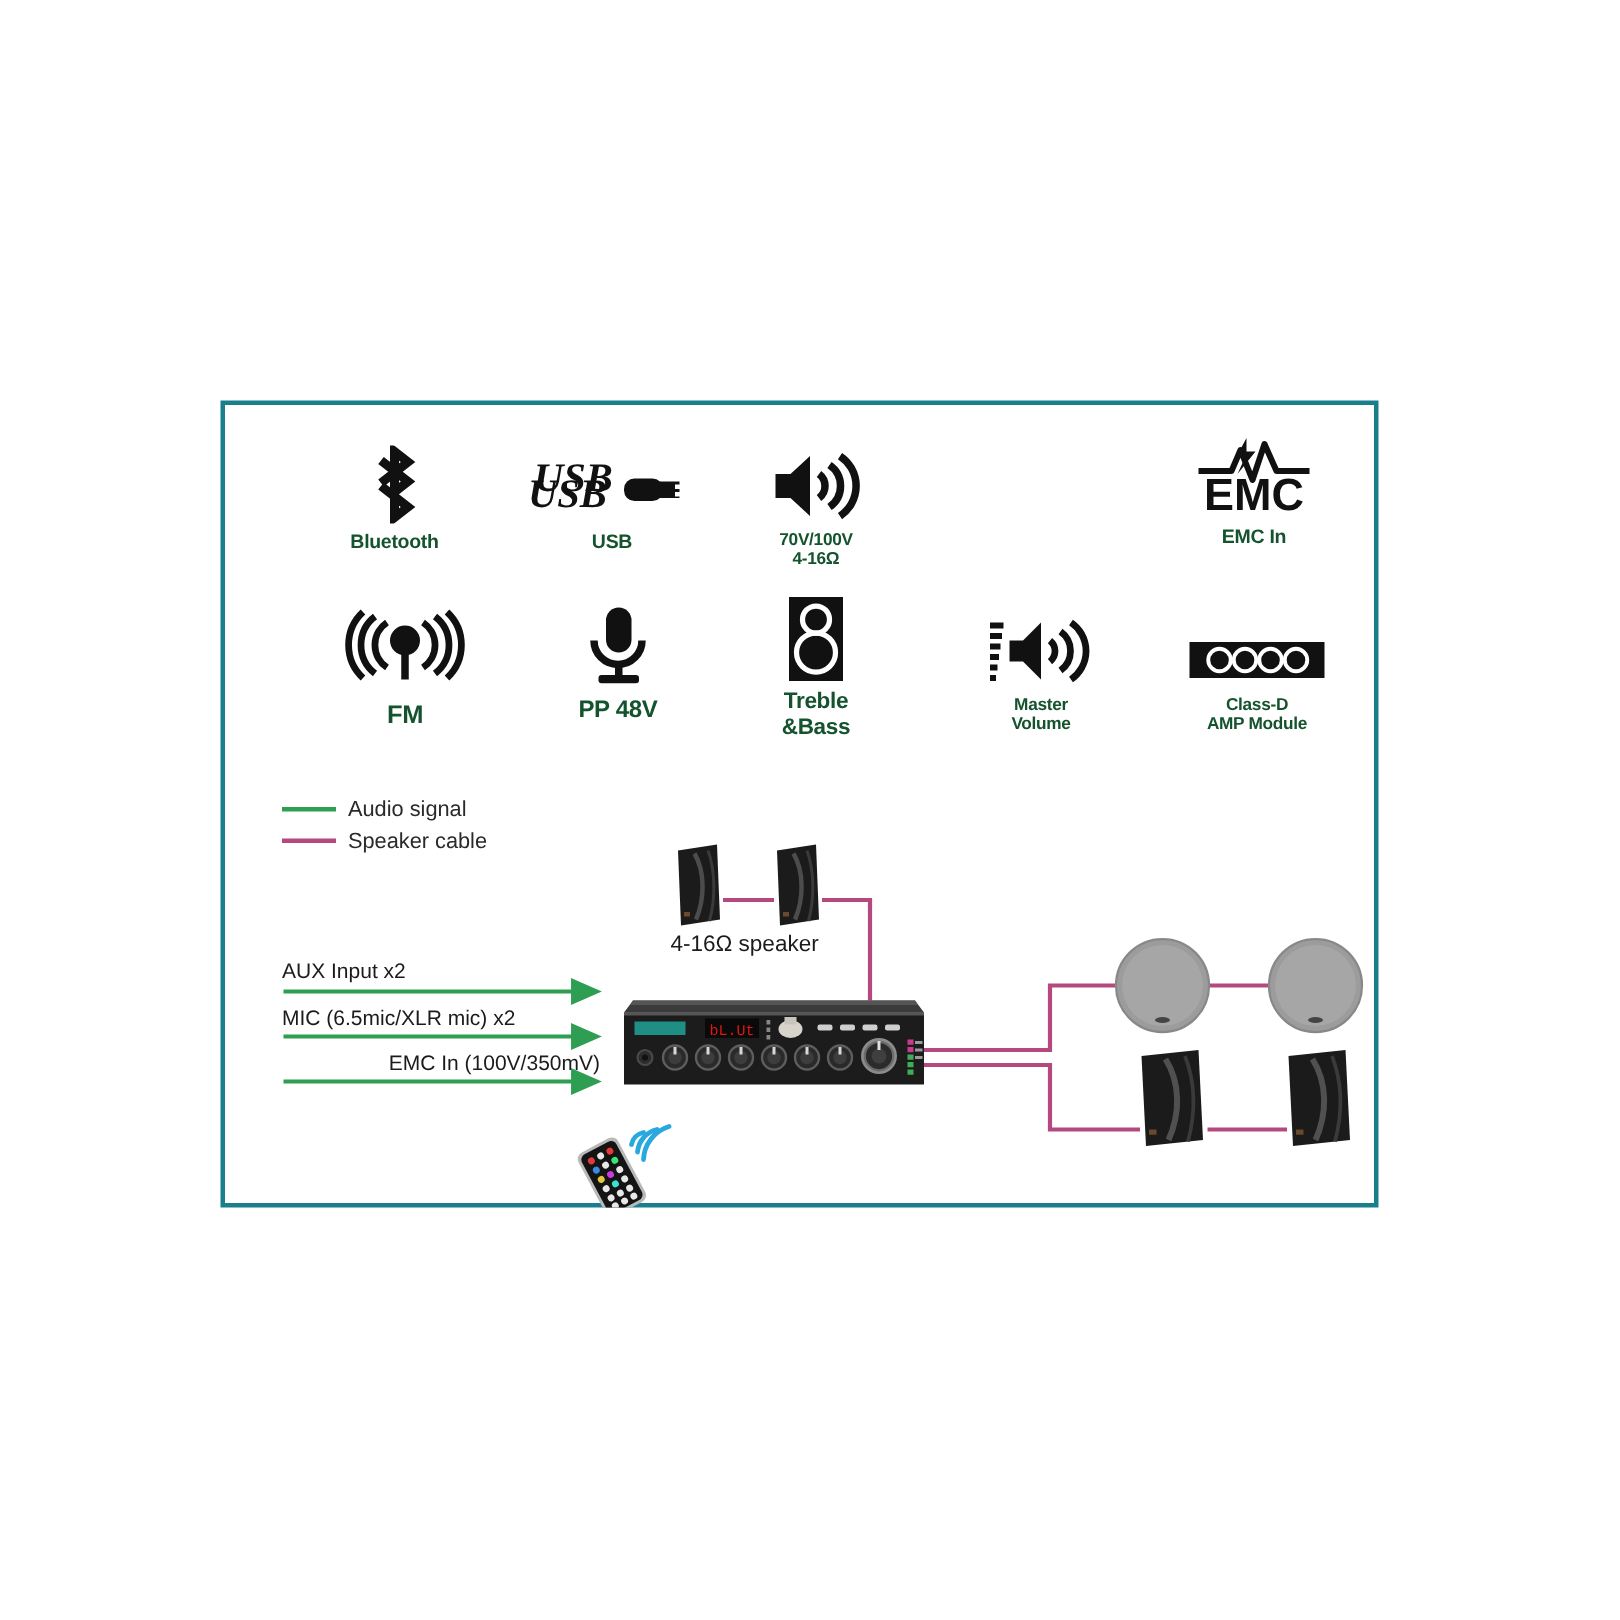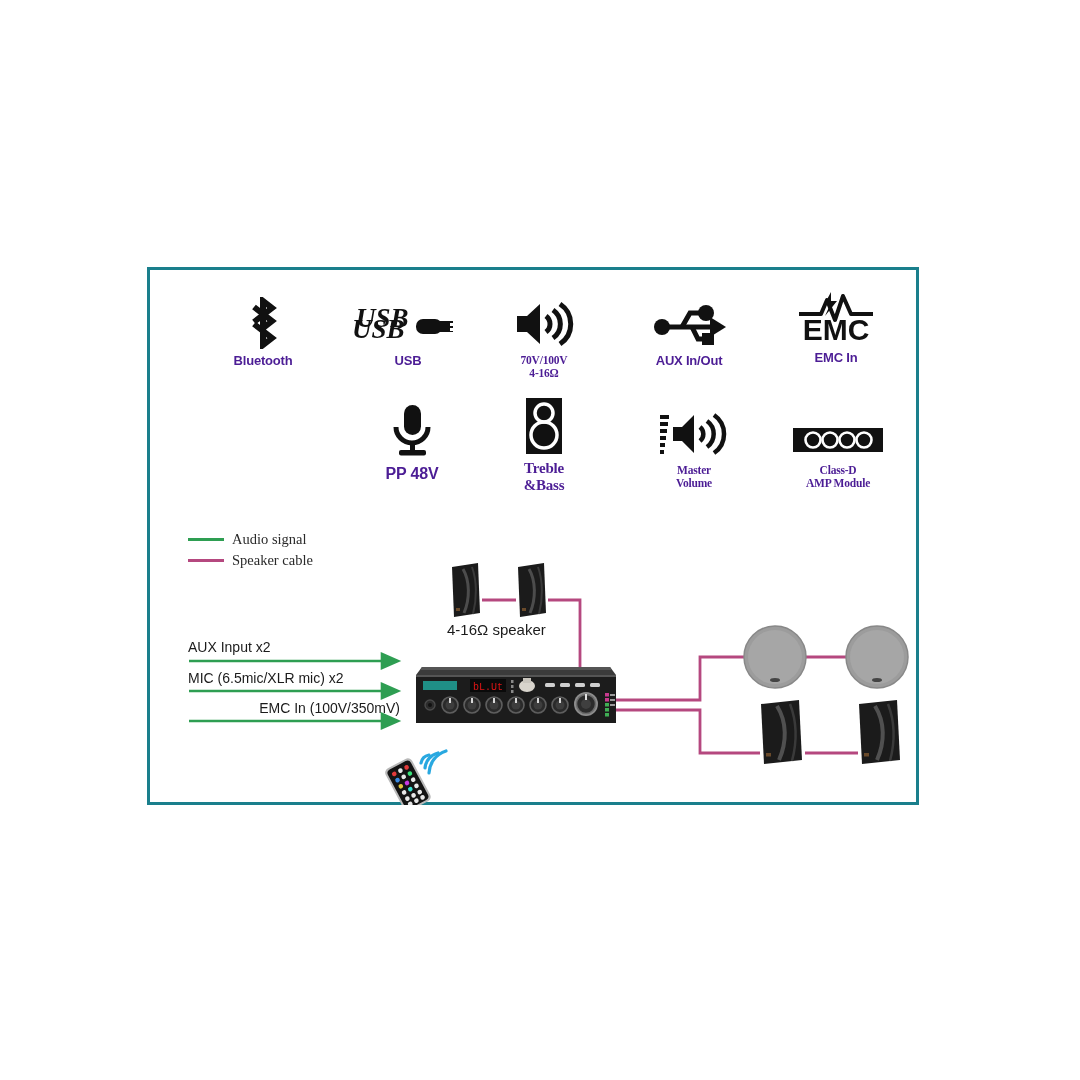--- a/index.html
+++ b/index.html
@@ -19,28 +19,28 @@
   
   .feat{
     position:absolute;display:flex;flex-direction:column;
     align-items:center;justify-content:flex-start;
     width:120px;text-align:center;
   }
   .feat .glyph{
     height:56px;display:flex;align-items:flex-end;justify-content:center;
   }
   .feat .cap{
-    margin-top:5px;font-size:13px;font-weight:bold;color:#4c1d95;
+    margin-top:5px;font-size:13px;font-weight:bold;color:#14532d;
     line-height:1.12;letter-spacing:-0.2px;
   }
-  .feat.small .cap{font-size:11.5px;font-family:Liberation Serif, serif;}
+  .feat.small .cap{font-size:11.5px;}
 
   
   .legend{position:absolute;left:188px;top:529px;}
-  .legend-row{display:flex;align-items:center;height:21px;font-family:Liberation Serif, serif;}
+  .legend-row{display:flex;align-items:center;height:21px;}
   .legend-line{width:36px;height:3px;margin-right:8px;}
   .legend-lbl{font-size:14.5px;color:#2a2a2a;}
 
   
   .inrow{position:absolute;left:188px;width:212px;}
   .inrow .lbl{font-size:14px;color:#1b1b1b;white-space:nowrap;margin-bottom:1px;}
 
   
   .spk-cap{
     position:absolute;font-size:15px;color:#1b1b1b;white-space:nowrap;
@@ -92,46 +92,47 @@
         <path d="M40 11 A17 17 0 0 1 40 39" fill="none" stroke="#111" stroke-width="5"></path>
         <path d="M47 5 A24 24 0 0 1 47 45" fill="none" stroke="#111" stroke-width="5"></path>
       </svg>
     </div>
     <div class="cap">
       <div>70V/100V</div>
       <div>4-16Ω</div>
     </div>
   </div>
 
-  <div class="feat" style="left:629px;top:293px;">
-    <div class="glyph">
-      <svg width="74" height="48" viewBox="0 0 74 48">
-        <line x1="12" y1="26" x2="62" y2="26" stroke="#111" stroke-width="5"></line>
-        <circle cx="10" cy="26" r="8" fill="#111"></circle>
-        <path d="M30 26 L38 12 L52 12" fill="none" stroke="#111" stroke-width="5"></path>
-        <circle cx="54" cy="12" r="8" fill="#111"></circle>
-        <path d="M40 26 L46 38 L56 38" fill="none" stroke="#111" stroke-width="5"></path>
-        <rect x="50" y="32" width="12" height="12" fill="#111"></rect>
-        <path d="M58 16 L74 26 L58 36 Z" fill="#111"></path>
-      </svg>
-    </div>
-    <div class="cap">AUX In/Out</div>
-  </div>
 
   <div class="feat" style="left:776px;top:290px;justify-content:flex-end;">
     <div class="glyph">
       <svg width="90" height="56" viewBox="0 0 90 56">
         <path d="M8 24 L30 24 L36 10 L44 30 L52 6 L60 24 L82 24" fill="none" stroke="#111" stroke-width="4" stroke-linejoin="round"></path>
         <path d="M40 2 L33 15 L39 15 L34 26 L46 11 L40 11 Z" fill="#111"></path>
         <text x="45" y="50" font-family="Liberation Sans, sans-serif" font-size="30" font-weight="bold" fill="#111" text-anchor="middle">EMC</text>
       </svg>
     </div>
     <div class="cap">EMC In</div>
   </div>
 
+  <div class="feat" style="left:210px;top:403px;">
+    <div class="glyph">
+      <svg width="100" height="54" viewBox="0 0 100 54">
+        <circle cx="50" cy="22" r="10" fill="#111"></circle>
+        <rect x="47.5" y="22" width="5" height="26" fill="#111"></rect>
+        <path d="M38 10 A18 18 0 0 0 38 40" fill="none" stroke="#111" stroke-width="4.5"></path>
+        <path d="M62 10 A18 18 0 0 1 62 40" fill="none" stroke="#111" stroke-width="4.5"></path>
+        <path d="M30 6 A24 24 0 0 0 30 44" fill="none" stroke="#111" stroke-width="4.5"></path>
+        <path d="M70 6 A24 24 0 0 1 70 44" fill="none" stroke="#111" stroke-width="4.5"></path>
+        <path d="M22 3 A30 30 0 0 0 22 47" fill="none" stroke="#111" stroke-width="4.5"></path>
+        <path d="M78 3 A30 30 0 0 1 78 47" fill="none" stroke="#111" stroke-width="4.5"></path>
+      </svg>
+    </div>
+    <div class="cap" style="font-size:17px;margin-top:8px;">FM</div>
+  </div>
 
   <div class="feat" style="left:352px;top:403px;">
     <div class="glyph">
       <svg width="52" height="58" viewBox="0 0 52 58">
         <rect x="18" y="4" width="17" height="30" rx="8.5" fill="#111"></rect>
         <path d="M10 26 A16 16 0 0 0 42 26" fill="none" stroke="#111" stroke-width="5"></path>
         <rect x="24" y="40" width="5" height="9" fill="#111"></rect>
         <rect x="13" y="49" width="27" height="5.5" rx="2" fill="#111"></rect>
       </svg>
     </div>

